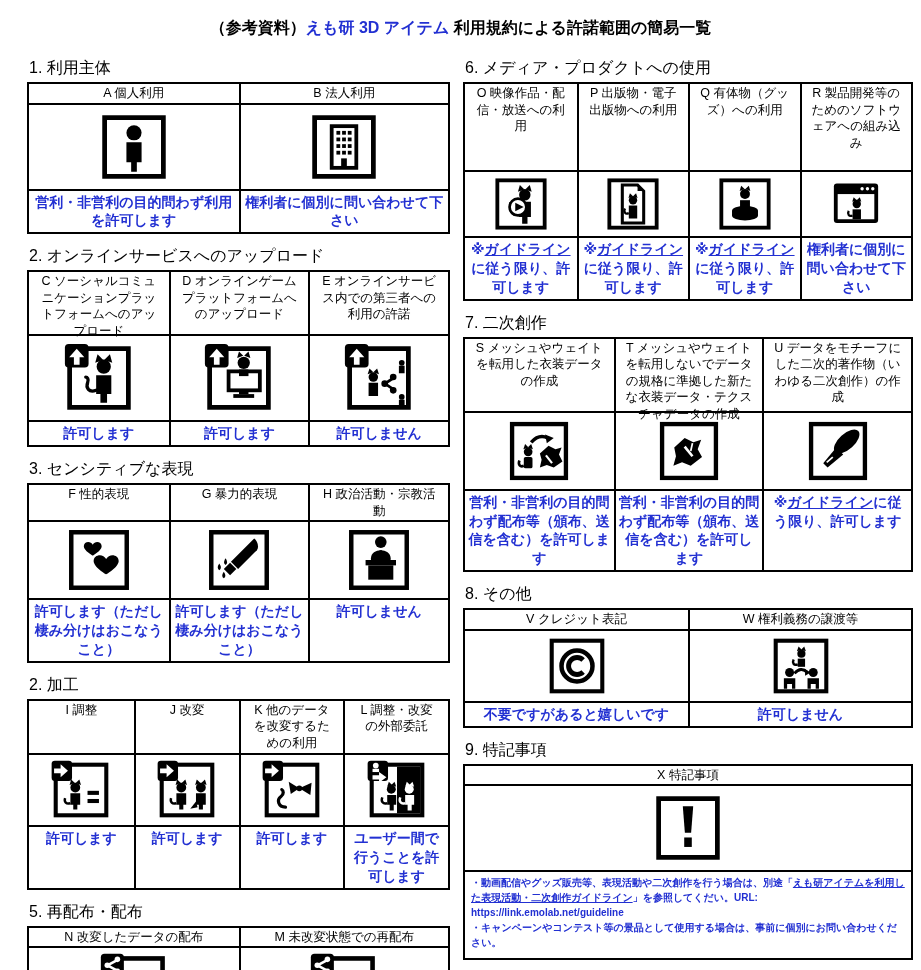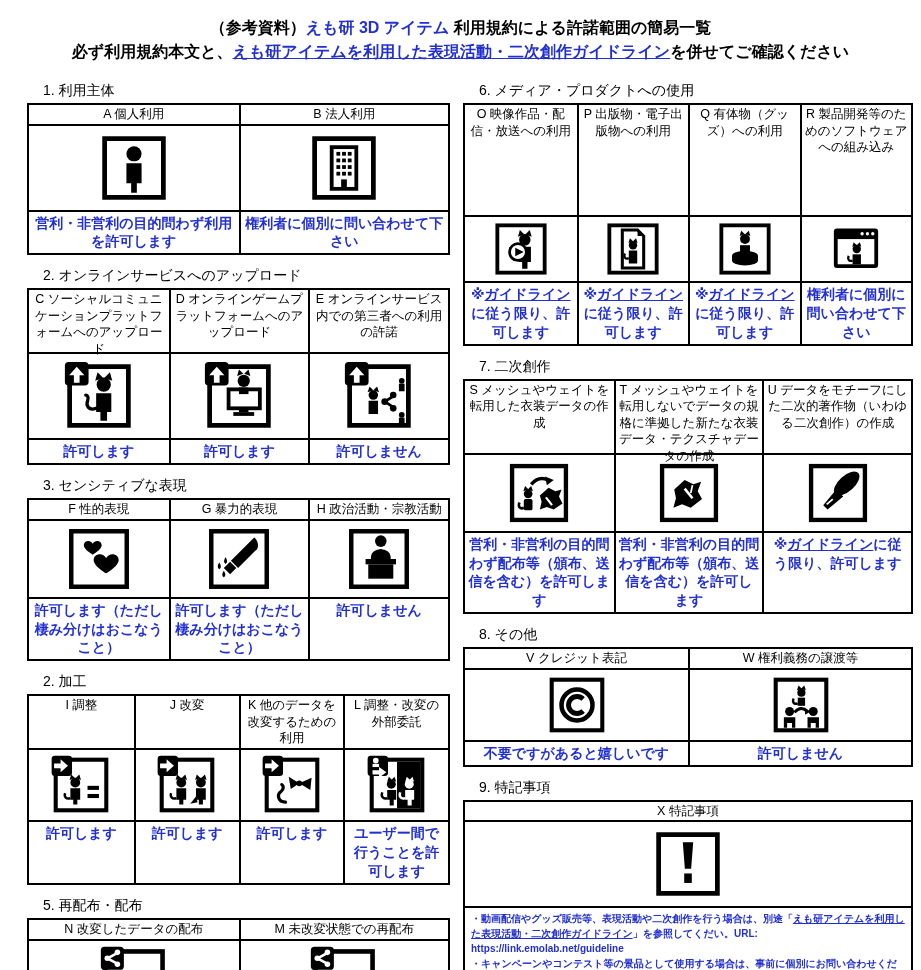--- a/index.html
+++ b/index.html
@@ -13,55 +13,54 @@
     font-family:"Liberation Sans","DejaVu Sans",sans-serif;
     overflow:hidden;
   }
   .titles{padding-top:16px;text-align:center;font-weight:bold;font-size:16px;line-height:1.5;}
   .blue{color:var(--blue);}
   .alink{color:var(--blue);text-decoration:underline;cursor:pointer;}
   .cols{display:flex;gap:13px;padding-left:27px;padding-right:8px;margin-top:18px;align-items:flex-start;}
   .col-l{width:423px;flex:none;}
   .col-r{width:450px;flex:none;}
   .sec{margin-bottom:12px;}
-  .sec-h{font-size:14px;margin:0 0 3px 16px;font-weight:normal;}
+  .sec-h{font-size:16px;margin:0 0 3px 2px;font-weight:normal;}
   .tbl{border:2px solid #000;background:#fff;}
   .row{display:grid;}
   .c2{grid-template-columns:1fr 1fr;}
   .c3{grid-template-columns:1fr 1fr 1fr;}
   .c4{grid-template-columns:1fr 1fr 1fr 1fr;}
   .c1{grid-template-columns:1fr;}
   .row > div{border-left:2px solid #000;min-width:0;}
   .row > div:first-child{border-left:none;}
   .row + .row > div{border-top:2px solid #000;}
   .hd{display:flex;align-items:flex-start;justify-content:center;text-align:center;
-      font-size:12.5px;line-height:1.32;padding:1px 3px;}
+      font-size:12.5px;line-height:1.32;padding:1px 9px;}
   .ic{display:flex;align-items:center;justify-content:center;padding:2px;}
   .ic svg{display:block;}
   .an{color:var(--blue);font-weight:bold;font-size:14px;line-height:1.35;
       text-align:center;padding:2px 3px;}
   .note{color:var(--blue);font-weight:bold;font-size:10px;line-height:1.5;
       text-align:left;padding:3px 6px;min-height:88px;}
   
   .s1 .ic{height:86px;} .s1 .an{min-height:36px;} .s1 .ic svg{width:72px;height:72px;}
   .s2 .hd{height:62px;} .s2 .ic{height:86px;} .s2 .ic svg{width:72px;height:72px;}
   .s3 .ic{height:78px;} .s3 .an{min-height:52px;} .s3 .ic svg{width:68px;height:68px;}
   .s4 .hd{height:52px;} .s4 .ic{height:72px;} .s4 .an{min-height:48px;} .s4 .ic svg{width:62px;height:62px;}
   .s5 .ic{height:80px;} .s5 .ic svg{width:70px;height:70px;}
-  .s6 .hd{height:110px;} .s6 .ic{height:66px;} .s6 .an{min-height:48px;} .s6 .ic svg{width:58px;height:58px;}
+  .s6 .hd{height:86px;} .s6 .ic{height:66px;} .s6 .an{min-height:48px;} .s6 .ic svg{width:58px;height:58px;}
   .s7 .hd{height:72px;} .s7 .ic{height:78px;} .s7 .an{min-height:60px;} .s7 .ic svg{width:66px;height:66px;}
   .s8 .ic{height:72px;} .s8 .ic svg{width:62px;height:62px;}
   .s9 .ic{height:86px;} .s9 .ic svg{width:72px;height:72px;}
 </style>
 </head>
 <body>
 
 <div class="titles">
   <div><span>（参考資料）</span><span class="blue">えも研 3D アイテム</span><span> 利用規約による許諾範囲の簡易一覧</span></div>
-  <div><span>必ず利用規約本文と、</span><a class="alink">えも研アイテムを利用した表現活動・二次創作ガイドライン</a><span>を併せてご確認ください</span></div>
 </div>
 
 <div class="cols">
 
   <div class="col-l">
 
     <section class="sec s1">
       <h2 class="sec-h">1. 利用主体</h2>
       <div class="tbl">
         <div class="row c2">

